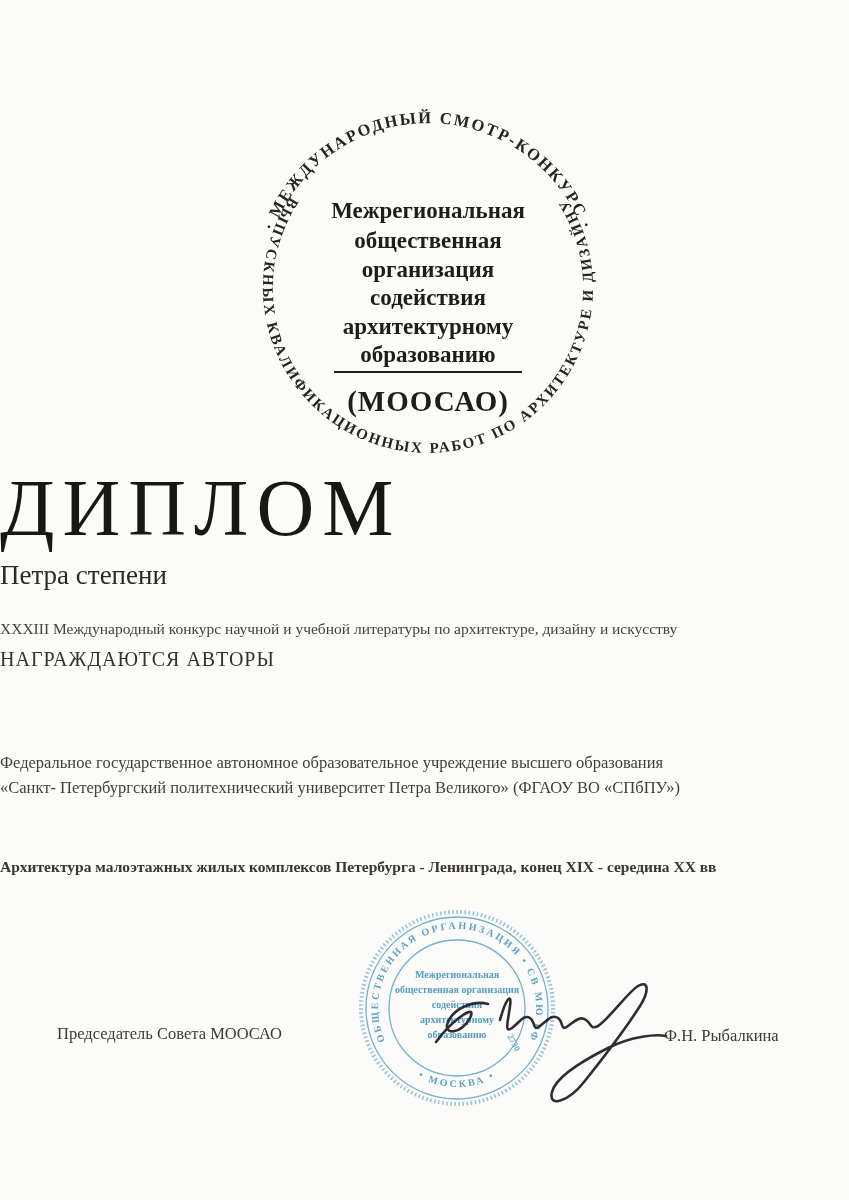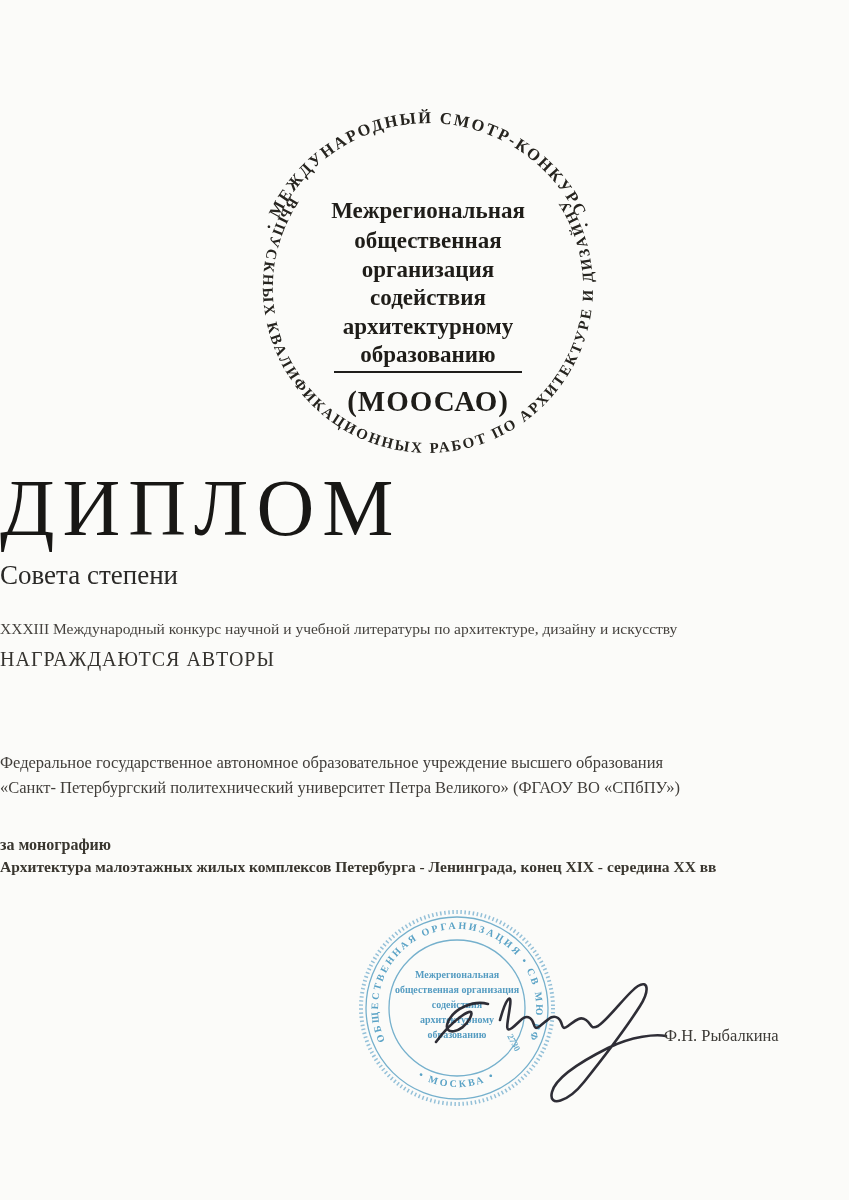--- a/index.html
+++ b/index.html
@@ -67,32 +67,31 @@
     <text class="org" x="182" y="142" text-anchor="middle">общественная</text>
     <text class="org" x="182" y="171" text-anchor="middle">организация</text>
     <text class="org" x="182" y="199" text-anchor="middle">содействия</text>
     <text class="org" x="182" y="228" text-anchor="middle">архитектурному</text>
     <text class="org" x="182" y="256" text-anchor="middle">образованию</text>
     <line class="rule" x1="88" y1="266" x2="276" y2="266"></line>
     <text class="abbr" x="182" y="305" text-anchor="middle">(МООСАО)</text>
   </svg>
 
   <div class="abs ctr diploma-title">ДИПЛОМ</div>
-  <div class="abs ctr degree">Совета степени</div>
+  <div class="abs ctr degree">Петра степени</div>
 
   <div class="abs ctr competition">XXXIII Международный конкурс научной и учебной литературы по архитектуре, дизайну и искусству</div>
   <div class="abs ctr awarded">НАГРАЖДАЮТСЯ АВТОРЫ</div>
 
 
   <div class="abs ctr institution">
     <div>Федеральное государственное автономное образовательное учреждение высшего образования</div>
     <div>«Санкт- Петербургский политехнический университет Петра Великого» (ФГАОУ ВО «СПбПУ»)</div>
   </div>
 
-  <div class="abs ctr forwork">за монографию</div>
   <div class="abs ctr worktitle">Архитектура малоэтажных жилых комплексов Петербурга - Ленинграда, конец XIX - середина XX вв</div>
 
   <svg class="seal" viewBox="0 0 200 200" aria-hidden="true">
     <defs>
       <path id="sArcTop" d="M 31.6,139.5 A 79,79 0 1 1 168.4,139.5"></path>
       <path id="sArcBottom" d="M 44.1,155.9 A 79,79 0 0 0 155.9,155.9"></path>
     </defs>
     <circle class="micro" cx="100" cy="100" r="96"></circle>
     <circle class="ring" cx="100" cy="100" r="91"></circle>
     <circle class="ring" cx="100" cy="100" r="68"></circle>
@@ -108,15 +107,16 @@
     <text class="sctr" x="100" y="100" text-anchor="middle">содействия</text>
     <text class="sctr" x="100" y="115" text-anchor="middle">архитектурному</text>
     <text class="sctr" x="100" y="130" text-anchor="middle">образованию</text>
   </svg>
 
   <svg class="signature" viewBox="0 0 290 200" aria-hidden="true">
     <path d="M 26,112 C 42,90 68,72 60,88 C 52,104 32,106 38,92 C 44,78 64,70 78,74"></path>
     <path d="M 90,90 C 96,68 102,62 100,76 C 98,92 94,104 102,98 C 110,92 114,84 120,88 C 126,92 122,102 130,96 C 138,90 142,84 148,88 C 154,92 150,102 158,96 C 166,90 170,86 176,90 C 182,94 180,100 188,96 C 200,88 218,62 228,56 C 238,50 240,60 230,76 C 216,98 190,132 174,152 C 158,172 138,178 142,162 C 146,146 174,130 198,118 C 222,106 246,104 256,106"></path>
   </svg>
 
+  <div class="abs chairman">Председатель Совета МООСАО</div>
   <div class="abs chairman-name">Ф.Н. Рыбалкина</div>
 
 </div>
 
 </body></html>

